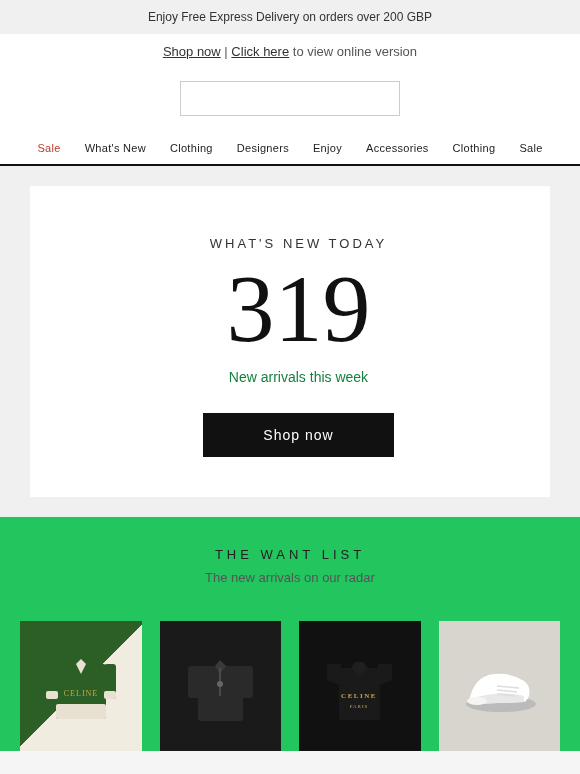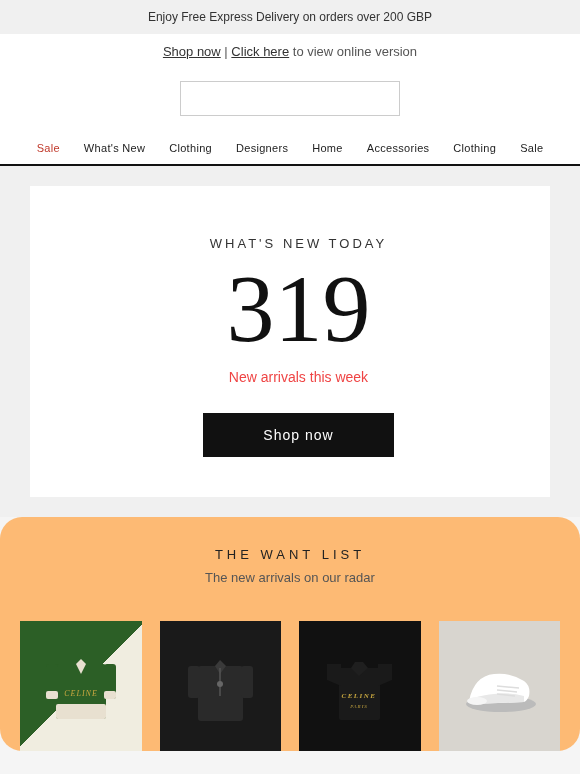--- a/index.html
+++ b/index.html
@@ -96,42 +96,41 @@
       font-family: Georgia, serif;
       font-size: 96px;
       font-weight: 400;
       color: #111;
       line-height: 1;
       margin-bottom: 12px;
     }
     .hero-desc {
       font-family: Arial, sans-serif;
       font-size: 14px;
-      color: #ef4444;
+      color: #15803d;
       margin-bottom: 28px;
     }
     .hero-btn {
       display: inline-block;
       background: #111;
       color: #fff;
       font-family: Arial, sans-serif;
       font-size: 14px;
       letter-spacing: 1px;
       padding: 14px 60px;
       cursor: pointer;
       border: none;
       text-align: center;
     }
 
     
     .want-list-section {
-      background: #fdba74;
+      background: #22c55e;
       padding: 30px 20px 0 20px;
       text-align: center;
-      border-radius: 22px;
     }
     .want-list-title {
       font-family: Arial, sans-serif;
       font-size: 13px;
       letter-spacing: 4px;
       color: #222;
       text-transform: uppercase;
       margin-bottom: 8px;
     }
     .want-list-subtitle {
@@ -139,21 +138,20 @@
       font-size: 13px;
       color: #555;
       margin-bottom: 36px;
     }
 
     
     .product-grid {
       display: flex;
       gap: 16px;
       overflow: hidden;
-      font-style: italic;
     }
     .product-item {
       flex: 1;
       min-width: 0;
       background: #e8e8e8;
       height: 130px;
       position: relative;
       overflow: hidden;
     }
     .product-item:not(:last-child) {
@@ -185,21 +183,21 @@
 
 <div class="logo-area">
   <div class="logo-placeholder"></div>
 </div>
 
 <nav class="nav">
   <span class="nav-item sale">Sale</span>
   <span class="nav-item">What's New</span>
   <span class="nav-item">Clothing</span>
   <span class="nav-item">Designers</span>
-  <span class="nav-item">Home</span>
+  <span class="nav-item">Enjoy</span>
   <span class="nav-item">Accessories</span>
   <span class="nav-item">Clothing</span>
   <span class="nav-item">Sale</span>
 </nav>
 
 <div class="main-content">
 
   <div class="hero-card">
     <div class="hero-subtitle">WHAT'S NEW TODAY</div>
     <div class="hero-number">319</div>

